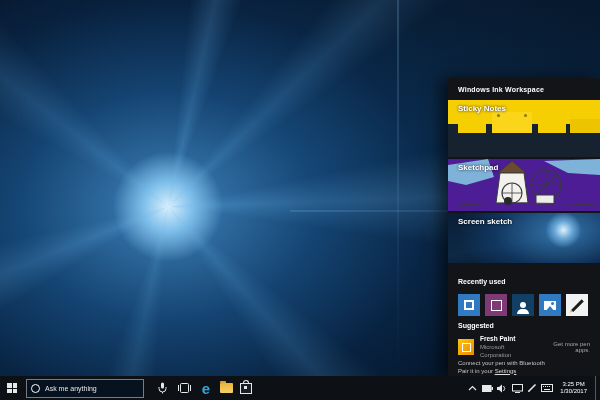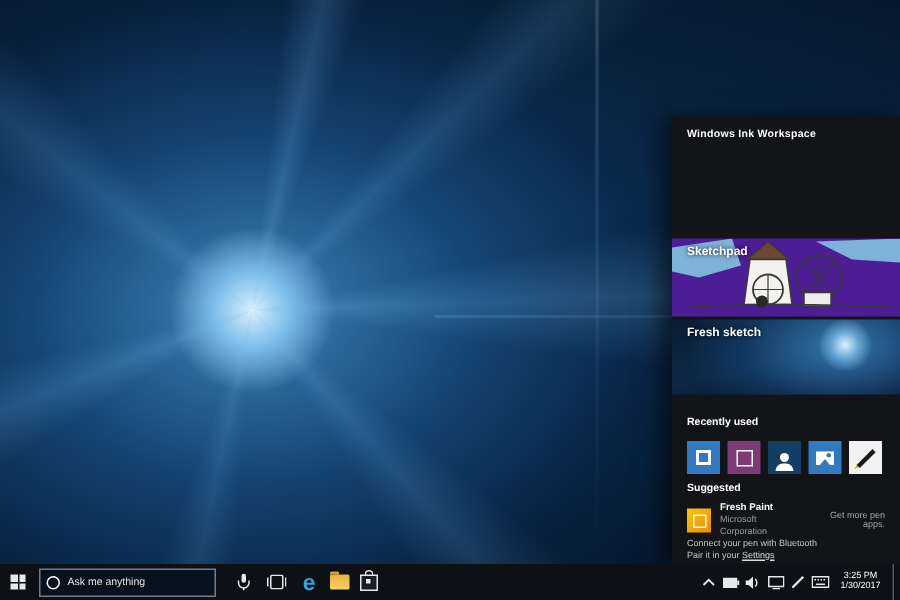--- a/index.html
+++ b/index.html
@@ -117,41 +117,51 @@
   <div class="wallpaper">
     <div class="rays"></div>
     <div class="frame-v"></div>
     <div class="frame-h"></div>
     <div class="vignette"></div>
   </div>
 
   <div class="ink-panel">
     <div class="ink-header">Windows Ink Workspace</div>
 
+    <div class="tile sticky">
+      <span class="tile-label">Sticky Notes</span>
+      <div class="note n1"></div>
+      <div class="note n2"></div>
+      <div class="note n3"></div>
+      <div class="note n4"></div>
+      <div class="n-base"></div>
+      <div class="pin a"></div>
+      <div class="pin b"></div>
+    </div>
 
     <div class="tile sketchpad">
       <svg class="g" width="152" height="52" viewBox="0 0 152 52">
         <polygon points="0,6 40,0 46,18 18,26 0,22" fill="#7fb2d9"></polygon>
         <polygon points="96,2 152,0 152,16 120,14" fill="#7fb2d9"></polygon>
         <circle cx="68,30" r="0" fill="none"></circle>
         <polygon points="50,14 78,14 64,2" fill="#6b4a32" stroke="#3a3a3a" stroke-width="1"></polygon>
         <polygon points="52,14 76,14 80,44 48,44" fill="#f4f2ee" stroke="#3a3a3a" stroke-width="1"></polygon>
         <circle cx="98" cy="26" r="15" fill="none" stroke="#3a3a3a" stroke-width="1.2"></circle>
         <path d="M98 11 L98 41 M83 26 L113 26 M88 16 L108 36 M108 16 L88 36" stroke="#3a3a3a" stroke-width="0.8"></path>
         <circle cx="64" cy="34" r="10" fill="none" stroke="#3a3a3a" stroke-width="1.2"></circle>
         <path d="M64 24 L64 44 M54 34 L74 34" stroke="#3a3a3a" stroke-width="0.8"></path>
         <rect x="88" y="36" width="18" height="9" fill="#efede9" stroke="#3a3a3a" stroke-width="1"></rect>
         <path d="M10 46 Q70 42 150 46" stroke="#3a3a3a" stroke-width="1" fill="none"></path>
         <circle cx="60" cy="42" r="4" fill="#2a2a2a"></circle>
       </svg>
       <span class="tile-label">Sketchpad</span>
     </div>
 
     <div class="tile screensketch">
-      <span class="tile-label">Fresh sketch</span>
+      <span class="tile-label">Screen sketch</span>
     </div>
 
     <div class="section-label lbl-recent">Recently used</div>
     <div class="recent-row">
       <div class="app-tile t-onenote">
         <div class="g-book"></div>
       </div>
       <div class="app-tile t-onenote16">
         <div class="g-box"></div>
       </div>

